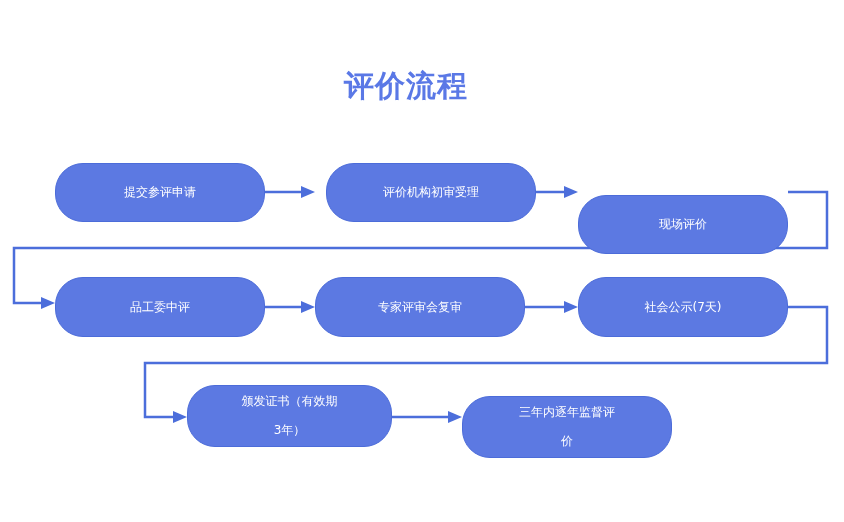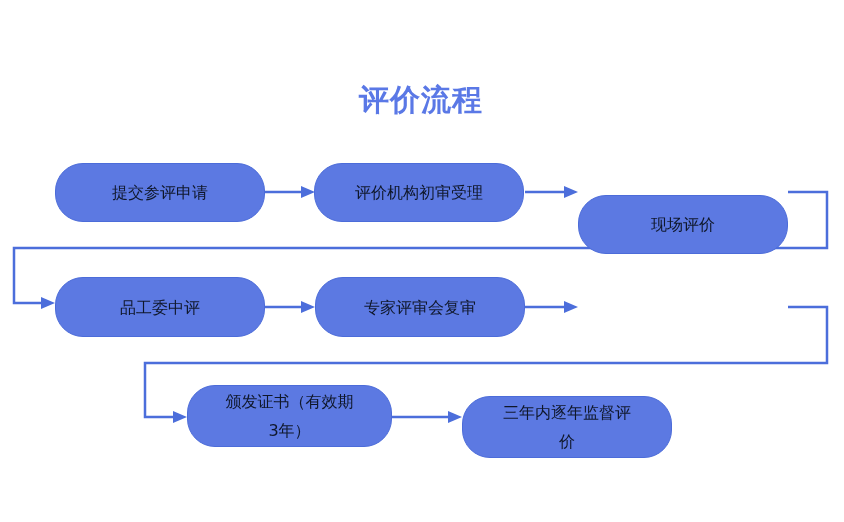--- a/index.html
+++ b/index.html
@@ -5,53 +5,52 @@
   html,body{margin:0;padding:0;background:#ffffff;}
   .stage{
     position:relative;
     width:844px;height:522px;
     background:#ffffff;
     font-family:"DejaVu Sans","Liberation Sans",sans-serif;
     overflow:hidden;
   }
   .diagram-title{
     position:absolute;
-    left:15px;top:66px;width:812px;
+    left:0;top:66px;width:812px;
     text-align:center;
     font-size:30px;
     font-weight:bold;
     color:var(--title,#5A78E6);
     letter-spacing:1px;
-    margin-top:14px;
   }
   .connector-layer{
     position:absolute;left:0;top:0;width:844px;height:522px;
     pointer-events:none;
   }
   .connector{
     fill:none;
     stroke:var(--connector,#4C6EDB);
     stroke-width:2.5;
   }
   .arrowhead{fill:var(--connector,#4C6EDB);}
   .flow-node{
     position:absolute;
     box-sizing:border-box;
     display:flex;align-items:center;justify-content:center;
     background:var(--node-fill,#5C79E2);
     border:1px solid var(--node-border,#4C6CD9);
     border-radius:28px;
-    color:#0f172a;
-    font-size:16px;
+    color:#ffffff;
+    font-size:12px;
     line-height:29px;
     text-align:center;
   }
   .flow-node .node-label{white-space:pre-line;padding:0 14px;}
   .n1{left:55px;top:163px;width:210px;height:59px;}
-  .n2{left:314px;top:163px;width:210px;height:59px;}
+  .n2{left:326px;top:163px;width:210px;height:59px;}
   .n3{left:578px;top:163px;width:210px;height:59px;margin-top:32px;}
   .n4{left:55px;top:277px;width:210px;height:60px;}
   .n5{left:315px;top:277px;width:210px;height:60px;}
   .n6{left:578px;top:277px;width:210px;height:60px;}
   .n7{left:187px;top:385px;width:205px;height:62px;justify-content:center;}
   .n8{left:462px;top:396px;width:210px;height:62px;}
 </style>
 </head>
 <body>
 
@@ -82,20 +81,23 @@
   </div>
   <div class="flow-node n3">
     <span class="node-label">现场评价</span>
   </div>
   <div class="flow-node n4">
     <span class="node-label">品工委中评</span>
   </div>
   <div class="flow-node n5">
     <span class="node-label">专家评审会复审</span>
   </div>
+  <div class="flow-node n6">
+    <span class="node-label">社会公示(7天)</span>
+  </div>
   <div class="flow-node n7">
     <span class="node-label">颁发证书（有效期
 3年）</span>
   </div>
   <div class="flow-node n8">
     <span class="node-label">三年内逐年监督评
 价</span>
   </div>
 
 </div>

